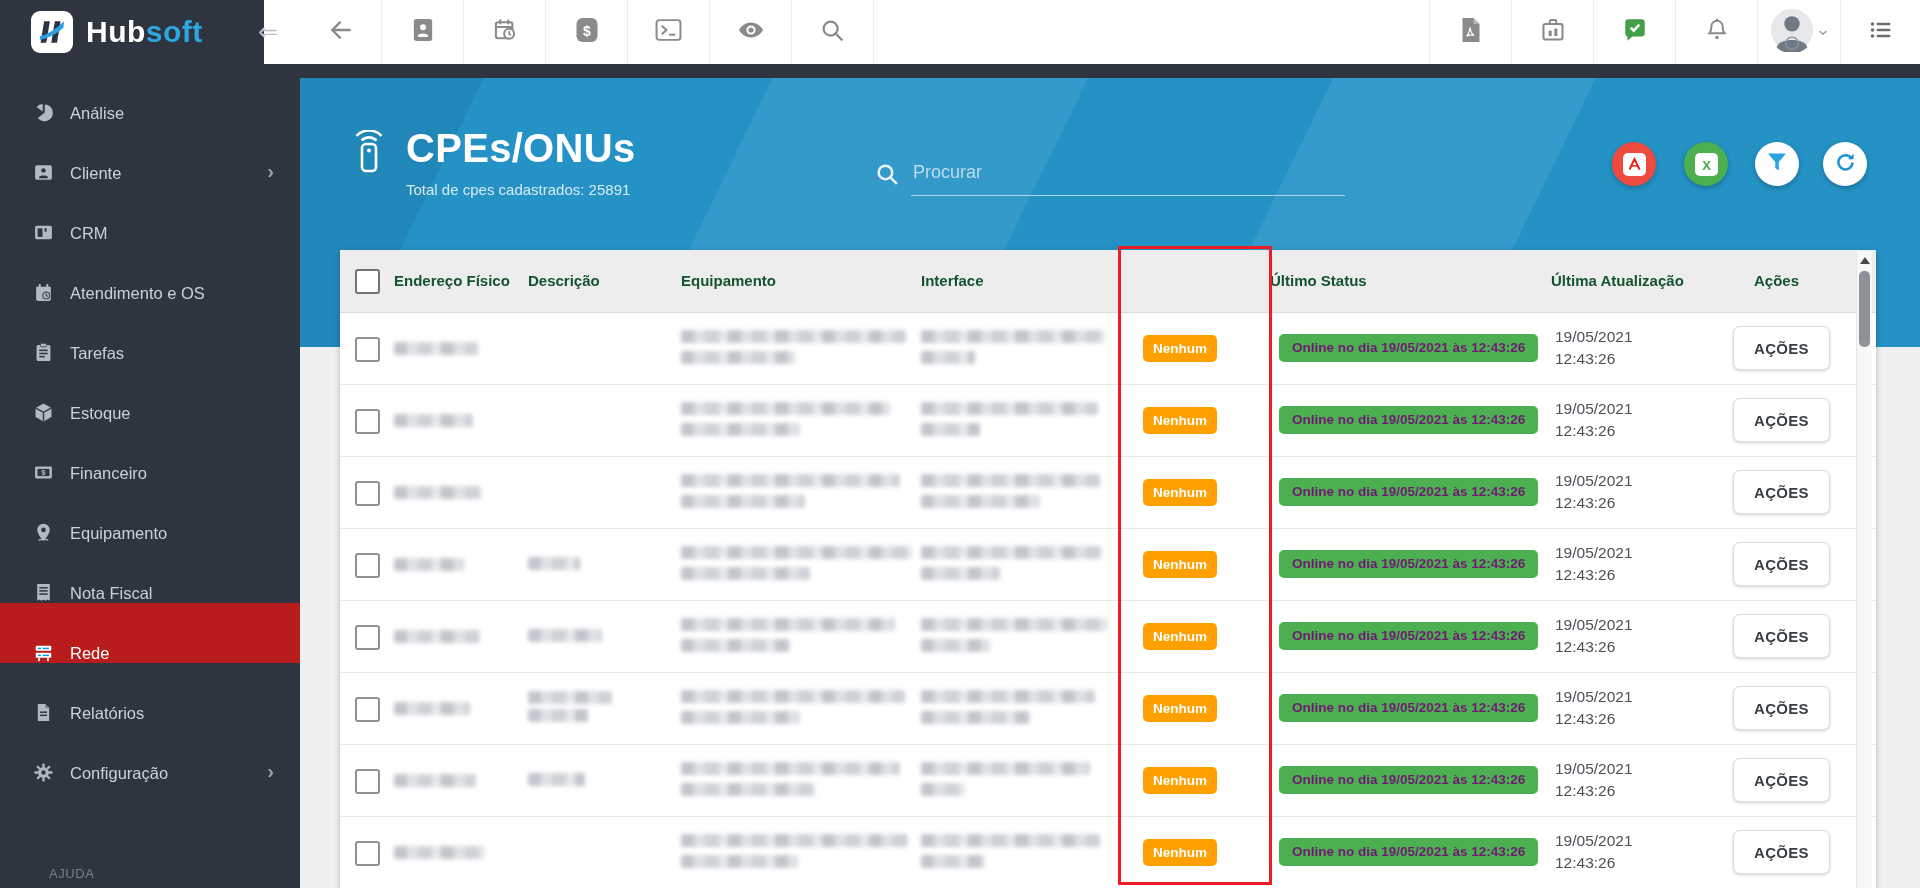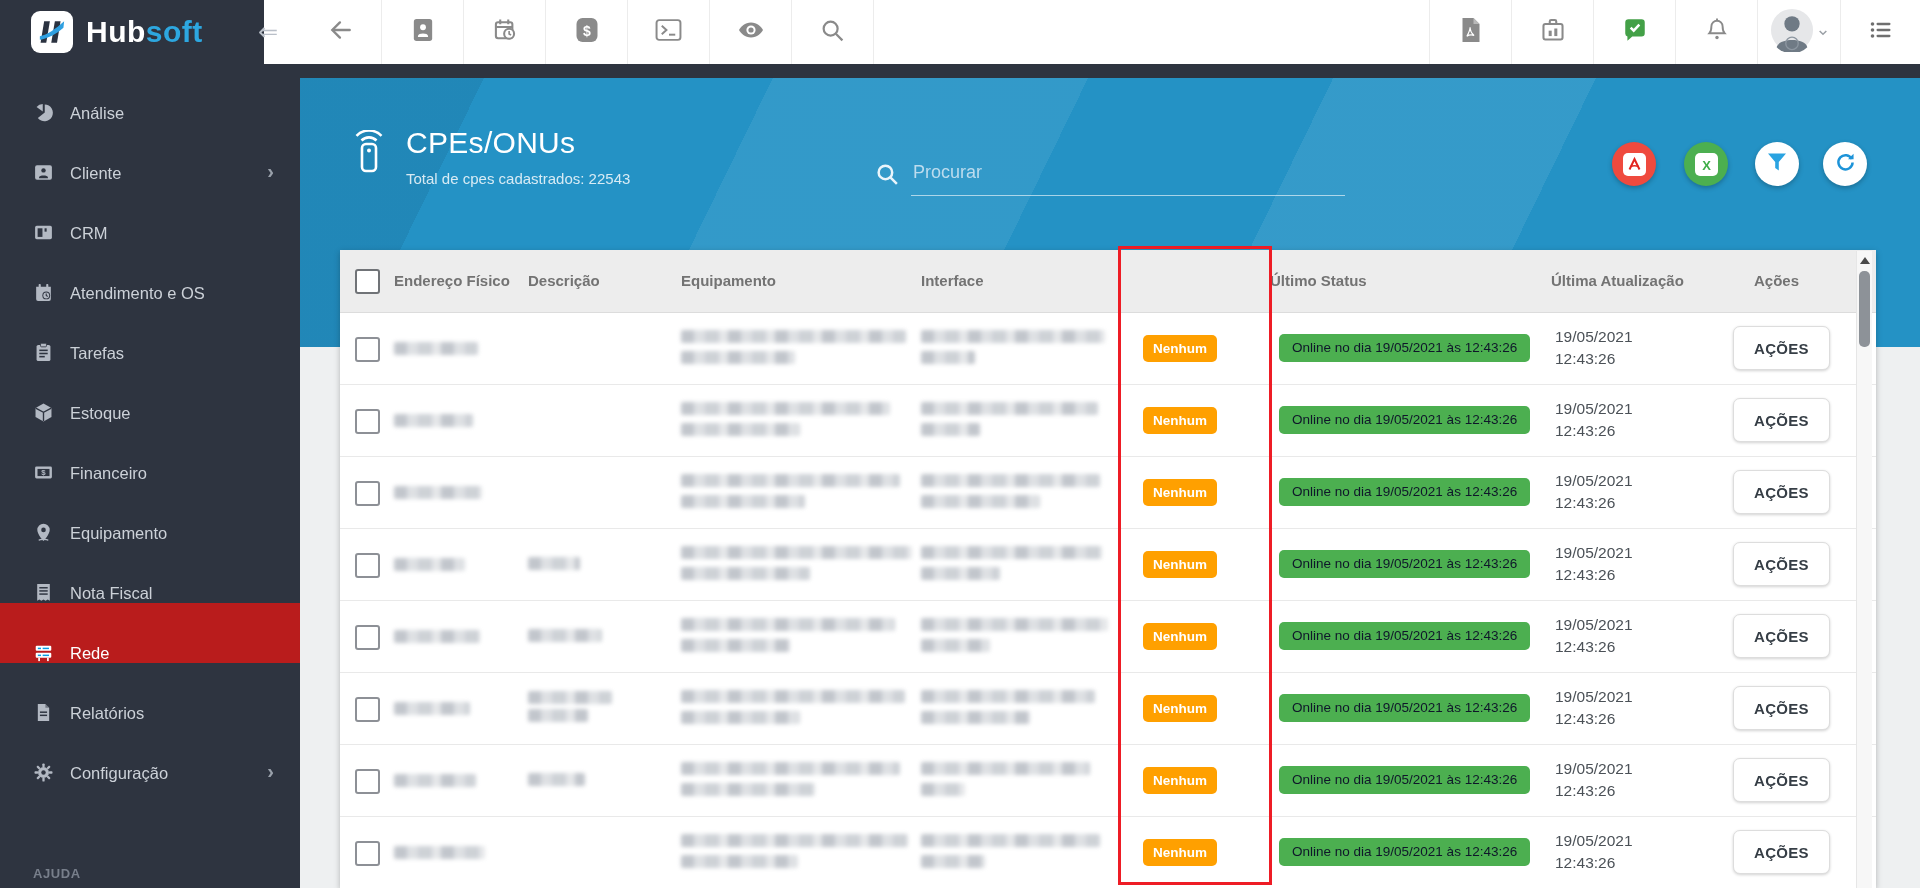--- a/index.html
+++ b/index.html
@@ -24,55 +24,55 @@
   
   .sidebar{position:absolute;left:0;top:64px;width:300px;height:824px;background:#2e3440;}
   .dark-strip{position:absolute;left:0;top:64px;width:1920px;height:14px;background:#2e3440;}
   .side-items{position:absolute;left:0;top:-1px;width:300px;}
   .side-item{position:relative;height:60px;display:flex;align-items:flex-end;padding-left:33px;color:#ccd1d8;cursor:pointer;--icon-bg:#2e3440;}
   .side-item .s-icon{width:21px;height:21px;flex:0 0 21px;color:#b3b9c3;}
   .side-item .s-label{margin-left:16px;font-size:16.5px;}
   .side-item .s-chevron{position:absolute;right:26px;color:#99a0aa;font-size:20px;font-weight:bold;}
   .side-item.active{background:#b91c1c;color:#fff;--icon-bg:#0a9be2;}
   .side-item.active .s-icon{color:#fff;}
-  .help-label{position:absolute;left:33px;top:802px;font-size:13px;font-weight:bold;color:#787f8b;letter-spacing:.6px;}
+  .help-label{position:absolute;left:49px;top:802px;font-size:13px;font-weight:normal;color:#787f8b;letter-spacing:.6px;}
 
   
   .teal{position:absolute;left:300px;top:78px;width:1620px;height:269px;
     background:
       linear-gradient(116deg, rgba(8,40,66,.10) 0 10.5%, rgba(255,255,255,0) 10.5%),
       linear-gradient(116deg, rgba(255,255,255,0) 0 27%, rgba(255,255,255,.07) 27% 45%, rgba(255,255,255,0) 45% 59%, rgba(255,255,255,.08) 59% 74%, rgba(255,255,255,0) 74%),
       #2492c5;}
   .title-wrap{position:absolute;left:50px;top:48px;display:flex;}
   .onu-icon{width:38px;height:46px;margin-top:4px;}
   .title-texts{margin-left:18px;}
-  .page-title{color:#fff;font-size:30px;font-weight:normal;letter-spacing:.3px;}
+  .page-title{color:#fff;font-size:40px;font-weight:bold;letter-spacing:.3px;}
   .page-subtitle{margin-top:10px;color:rgba(255,255,255,.82);font-size:15px;}
   .search-wrap{position:absolute;left:575px;top:80px;width:470px;}
   .search-icon{position:absolute;left:0;top:4px;width:25px;height:26px;color:#eaf5fb;}
   .search-input{position:absolute;left:36px;top:0;width:430px;background:transparent;border:none;outline:none;border-bottom:1.5px solid rgba(255,255,255,.6);color:#fff;font-size:18px;padding:4px 2px 12px 2px;font-family:"Liberation Sans",sans-serif;}
   .search-input::placeholder{color:#bcdcee;}
   .circle-btn{position:absolute;top:64px;width:44px;height:44px;border-radius:50%;display:flex;align-items:center;justify-content:center;cursor:pointer;box-shadow:0 2px 5px rgba(0,0,0,.25);}
   .cb-pdf{left:1312px;background:#ef4a3e;}
   .cb-excel{left:1384px;background:#4caf50;}
   .cb-filter{left:1455px;background:#fff;}
   .cb-refresh{left:1523px;background:#fff;}
 
   
   .card{position:absolute;left:340px;top:250px;width:1536px;height:638px;background:#fff;box-shadow:0 2px 6px rgba(0,0,0,.25);overflow:hidden;}
   .thead{position:relative;height:62px;background:#ededed;border-bottom:1px solid #dcdcdc;}
-  .th{position:absolute;top:0;line-height:62px;font-size:15px;font-weight:bold;color:#737373;white-space:nowrap;}
+  .th{position:absolute;top:0;line-height:62px;font-size:15px;font-weight:bold;color:#14532d;white-space:nowrap;}
   .checkbox{position:absolute;width:21px;height:21px;border:2px solid #8d9096;border-radius:3px;background:#fff;cursor:pointer;}
   .thead .checkbox{left:15px;top:19px;border-color:#707377;}
   .trow{position:relative;height:71px;border-bottom:1px solid #e9e9e9;background:#fff;}
   .trow .checkbox{left:15px;top:24px;}
   .blur{position:absolute;height:13px;border-radius:2px;filter:blur(2px);opacity:.8;
     background:repeating-linear-gradient(90deg,#b3b8c0 0 13px,#d6d9dd 13px 24px,#c2c7cd 24px 38px,#dfe1e4 38px 47px);}
   .badge-orange{position:absolute;left:803px;top:22px;width:74px;height:27px;border-radius:5px;background:#ffa000;color:#fff;font-size:13.5px;font-weight:bold;text-align:center;line-height:27px;}
-  .badge-green{position:absolute;left:939px;top:21px;height:28px;border-radius:5px;background:#4caf50;color:#0f172a;font-size:13.5px;font-weight:normal;line-height:28px;padding:0 13px;white-space:nowrap;}
+  .badge-green{position:absolute;left:939px;top:21px;height:28px;border-radius:5px;background:#4caf50;color:#701a75;font-size:13.5px;font-weight:bold;line-height:28px;padding:0 13px;white-space:nowrap;}
   .upd{position:absolute;left:1215px;top:13px;font-size:15.5px;color:#4b5157;line-height:22px;}
   .actions-btn{position:absolute;left:1393px;top:13px;width:97px;height:44px;background:#fff;border:1px solid #ddd;border-radius:7px;box-shadow:0 1px 3px rgba(0,0,0,.18);font-size:15px;font-weight:bold;color:#363e46;letter-spacing:.3px;display:flex;align-items:center;justify-content:center;cursor:pointer;font-family:"Liberation Sans",sans-serif;}
   .scroll-track{position:absolute;right:4px;top:1px;bottom:0;width:15px;background:#f7f7f7;border-left:1px solid #e6e6e6;cursor:pointer;}
   .scroll-up{position:absolute;top:6px;left:3px;width:0;height:0;border-left:5px solid transparent;border-right:5px solid transparent;border-bottom:7px solid #4a4a4a;}
   .scroll-thumb{position:absolute;top:20px;left:2px;width:11px;height:76px;background:#8d9298;border-radius:5px;}
 
   .red-box{position:absolute;left:1118px;top:246px;width:148px;height:633px;border:3px solid #ee1c25;pointer-events:none;z-index:5;}
 </style>
 </head>
 <body>
@@ -339,21 +339,21 @@
       <span class="onu-icon">
         <svg viewBox="0 0 38 46" fill="none" stroke="#fff">
           <path d="M11.5 10.5a10.5 10.5 0 0 1 15 0" stroke-width="2.6"></path>
           <path d="M6.5 5.8a17.5 17.5 0 0 1 25 0" stroke-width="2.6"></path>
           <rect x="12" y="14" width="14" height="27" rx="4" stroke-width="2.6"></rect>
           <circle cx="19" cy="20.5" r="2" fill="#fff" stroke="none"></circle>
         </svg>
       </span>
       <div class="title-texts">
         <div class="page-title">CPEs/ONUs</div>
-        <div class="page-subtitle">Total de cpes cadastrados: 22543</div>
+        <div class="page-subtitle">Total de cpes cadastrados: 25891</div>
       </div>
     </div>
     <div class="search-wrap">
       <span class="search-icon">
         <svg viewBox="0 0 24 24" fill="none" stroke="currentColor" stroke-width="2.4">
           <circle cx="10" cy="10" r="6.5"></circle>
             <path d="M15 15l6 6"></path>
         </svg>
       </span>
       <input class="search-input" type="text" placeholder="Procurar" style="">

